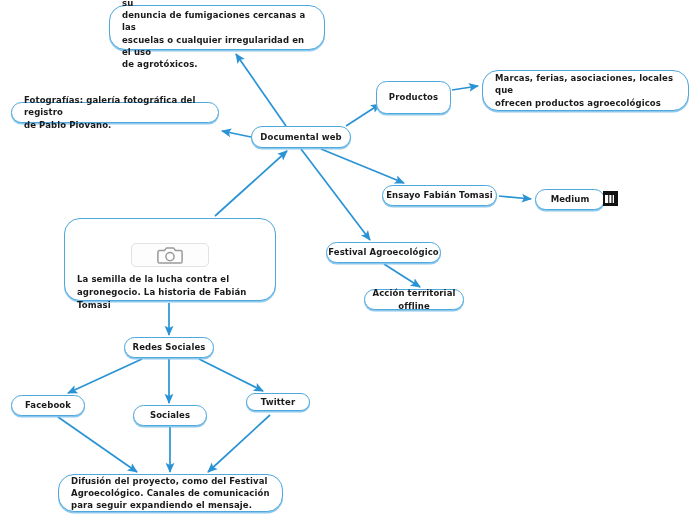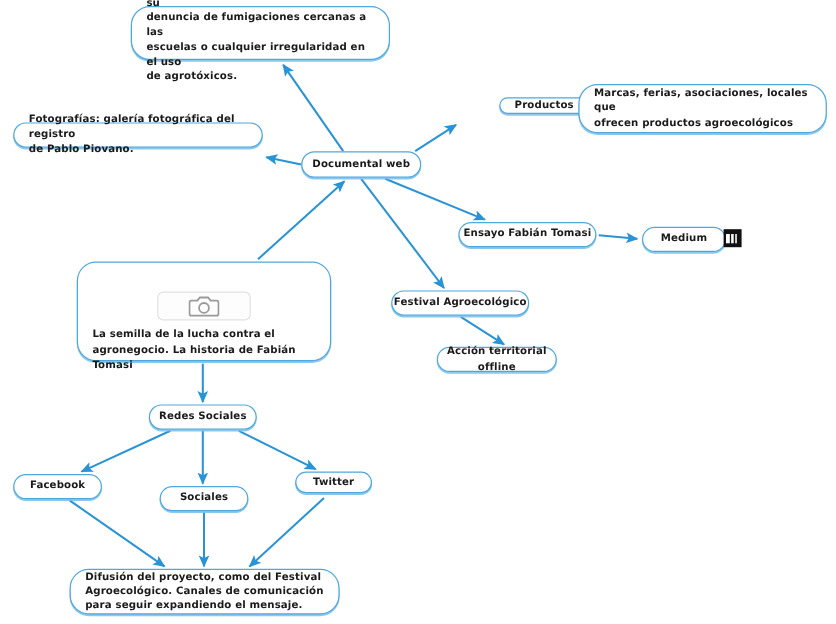--- a/index.html
+++ b/index.html
@@ -142,21 +142,21 @@
 escuelas o cualquier irregularidad en el uso
 de agrotóxicos.</span>
       </div>
       <div class="node para" style="left: 11px; top: 102px; width: 208px; height: 21px;">
         <span class="txt">Fotografías: galería fotográfica del registro
 de Pablo Piovano.</span>
       </div>
       <div class="node center-text" style="left: 251px; top: 126px; width: 100px; height: 22px; border-radius: 11px;">
         <span class="txt">Documental web</span>
       </div>
-      <div class="node center-text" style="left: 376px; top: 81px; width: 75px; height: 14px; border-radius: 10.5px; margin-left: 40px;">
+      <div class="node center-text" style="left: 376px; top: 81px; width: 75px; height: 33px; border-radius: 10.5px;">
         <span class="txt">Productos</span>
       </div>
       <div class="node para" style="left: 482px; top: 70px; width: 207px; height: 41px;">
         <span class="txt">Marcas, ferias, asociaciones, locales que
 ofrecen productos agroecológicos</span>
       </div>
       <div class="node center-text" style="left: 382px; top: 185px; width: 115px; height: 21px; border-radius: 10.5px;">
         <span class="txt">Ensayo Fabián Tomasi</span>
       </div>
       <div class="node center-text" style="left: 535px; top: 189px; width: 70px; height: 21px; border-radius: 10.5px;">

